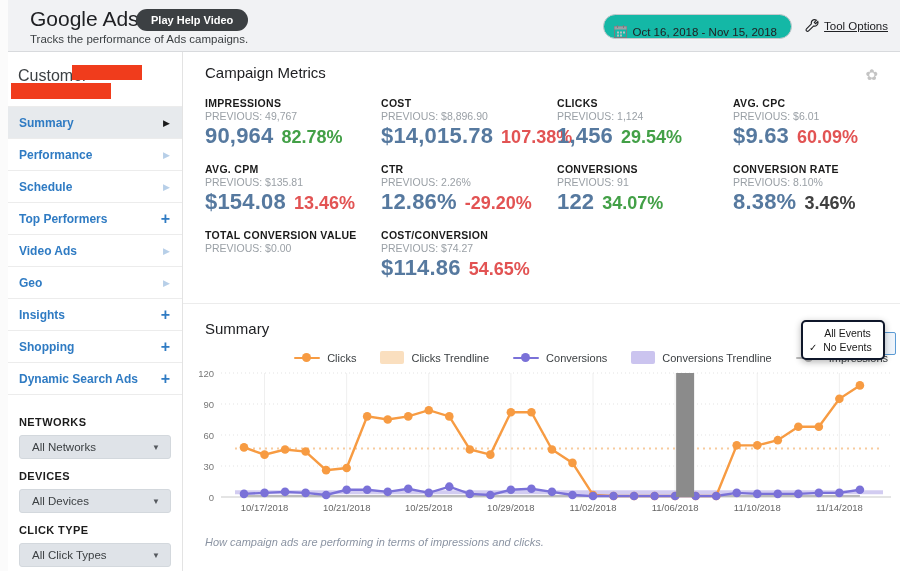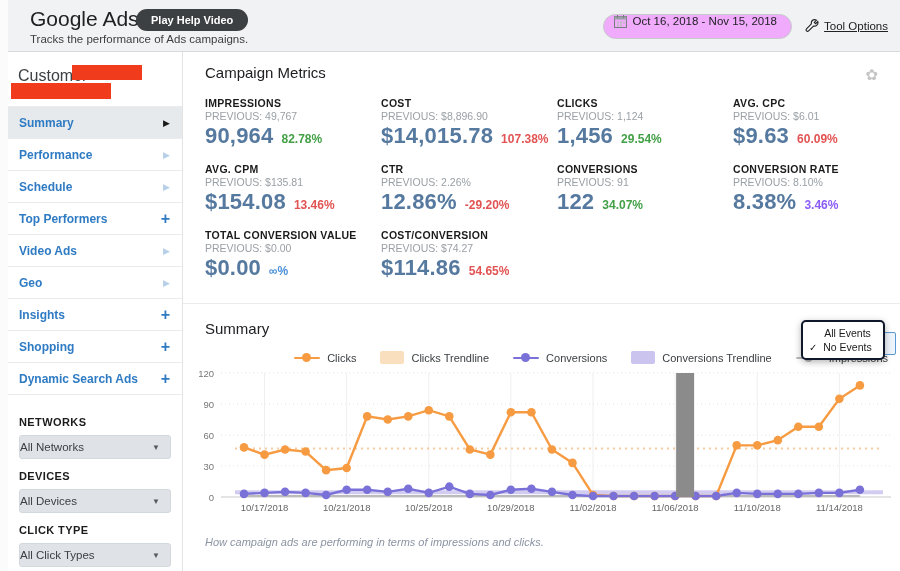--- a/index.html
+++ b/index.html
@@ -10,21 +10,21 @@
 
   
   .header { position:absolute; left:0; top:0; width:900px; height:52px;
     background:#f1f2f4; border-bottom:1px solid #d8dadd; z-index:5; }
   .app-title { position:absolute; left:22px; top:7px; font-size:21px; color:#202124; font-weight:400; }
   .app-subtitle { position:absolute; left:22px; top:33px; font-size:11.5px; color:#3c4043; }
   .play-btn { position:absolute; left:128px; top:9px; height:22px; padding:0 15px;
     background:#3c4043; color:#fff; border:none; border-radius:12px;
     font-size:11px; font-weight:700; line-height:22px; cursor:pointer; }
   .date-pill { position:absolute; right:116px; top:14px; height:25px; padding:0 14px 0 10px;
-    background:#f0abfc; border:1px solid #c7c9cc; border-radius:13px; display:flex; align-items:flex-start;
+    background:#14b8a6; border:1px solid #c7c9cc; border-radius:13px; display:flex; align-items:flex-end;
     gap:6px; font-size:11.5px; color:#202124; cursor:pointer; }
   .tool-options { position:absolute; right:20px; top:19px; display:flex; align-items:center; gap:5px;
     font-size:11.5px; color:#202124; cursor:pointer; }
   .tool-options .lbl { text-decoration:underline; }
   .icon-svg { display:block; }
 
   
   .sidebar { position:absolute; left:0; top:52px; width:175px; bottom:0; background:#fff;
     border-right:1px solid #e3e3e3; }
   .customer { position:relative; height:55px; border-bottom:1px solid #ececec; }
@@ -34,36 +34,36 @@
   .side-item { position:relative; height:32px; border-bottom:1px solid #ececec;
     display:flex; align-items:center; padding:0 12px 0 11px; cursor:pointer; }
   .side-item .lbl { font-size:12px; font-weight:700; color:#2f7bc3; flex:1; }
   .side-item .glyph { font-size:9px; color:#b7cfe8; }
   .side-item .glyph.plus { font-size:16px; font-weight:700; color:#2f7bc3; line-height:10px; }
   .side-item.active { background:#e7eaed; }
   .side-item.active .glyph { color:#1a1a1a; }
   .filters { padding:10px 0 0 0; }
   .filter-label { margin:11px 0 7px 11px; font-size:11px; font-weight:800; color:#1c1c1c; letter-spacing:.4px; }
   .filter-select { margin-left:11px; width:152px; height:24px; background:#dfe3e8; border:1px solid #d3d8dd;
-    border-radius:3px; display:flex; align-items:center; padding:0 10px 0 0; cursor:pointer; }
+    border-radius:3px; display:flex; align-items:center; padding:0 10px 0 12px; cursor:pointer; }
   .filter-select .val { flex:1; font-size:11.5px; color:#3c4043; }
   .filter-select .caret { font-size:8px; color:#55595e; }
 
   
   .main { position:absolute; left:175px; top:52px; right:0; bottom:0; background:#fff; }
   .section-title { margin:12px 0 0 22px; font-size:15px; color:#202124; font-weight:400; }
   .gear { position:absolute; right:22px; top:14px; font-size:15px; color:#c4c4c4; cursor:pointer; }
 
   .metrics-grid { margin:16px 0 0 22px; display:grid; grid-template-columns:repeat(4,176px); }
   .metric-card { height:66px; }
   .metric-label { font-size:10.5px; font-weight:800; color:#1b1b1b; letter-spacing:.3px; }
   .metric-prev { margin-top:1px; font-size:10.5px; color:#9aa0a6; }
   .metric-valrow { margin-top:1px; display:flex; align-items:baseline; }
   .metric-value { font-size:22px; font-weight:700; color:#56799f; letter-spacing:.2px; }
-  .metric-delta { margin-left:8px; font-size:12px; font-weight:700; }
+  .metric-delta { margin-left:8px; font-size:18px; font-weight:700; }
 
   .divider { margin-top:8px; border-top:1px solid #ececec; }
   .summary-title { margin:16px 0 0 22px; font-size:15px; color:#202124; font-weight:400; }
 
   .legend { margin:14px 12px 0 0; display:flex; justify-content:flex-end; align-items:center; gap:24px; }
   .legend-item { display:flex; align-items:center; gap:7px; cursor:pointer; }
   .legend-item .lbl { font-size:11px; color:#3c4043; }
   .sw-line { position:relative; width:26px; height:9px; }
   .sw-line .ln { position:absolute; left:0; right:0; top:3.5px; height:2.5px; border-radius:2px; }
   .sw-line .dot { position:absolute; left:8px; top:0; width:9px; height:9px; border-radius:50%; }
@@ -234,30 +234,26 @@
           <div class="metric-valrow">
             <span class="metric-value">122</span>
             <span class="metric-delta" style="color:#43a047">34.07%</span>
           </div>
         </div>
         <div class="metric-card">
           <div class="metric-label">CONVERSION RATE</div>
           <div class="metric-prev">PREVIOUS: 8.10%</div>
           <div class="metric-valrow">
             <span class="metric-value">8.38%</span>
-            <span class="metric-delta" style="color:#8b5cf6">3.46%</span>
+            <span class="metric-delta" style="color:#404040">3.46%</span>
           </div>
         </div>
         <div class="metric-card">
           <div class="metric-label">TOTAL CONVERSION VALUE</div>
           <div class="metric-prev">PREVIOUS: $0.00</div>
-          <div class="metric-valrow">
-            <span class="metric-value">$0.00</span>
-            <span class="metric-delta" style="color:#4a90d9">∞%</span>
-          </div>
         </div>
         <div class="metric-card">
           <div class="metric-label">COST/CONVERSION</div>
           <div class="metric-prev">PREVIOUS: $74.27</div>
           <div class="metric-valrow">
             <span class="metric-value">$114.86</span>
             <span class="metric-delta" style="color:#e25353">54.65%</span>
           </div>
         </div>
       </div>

